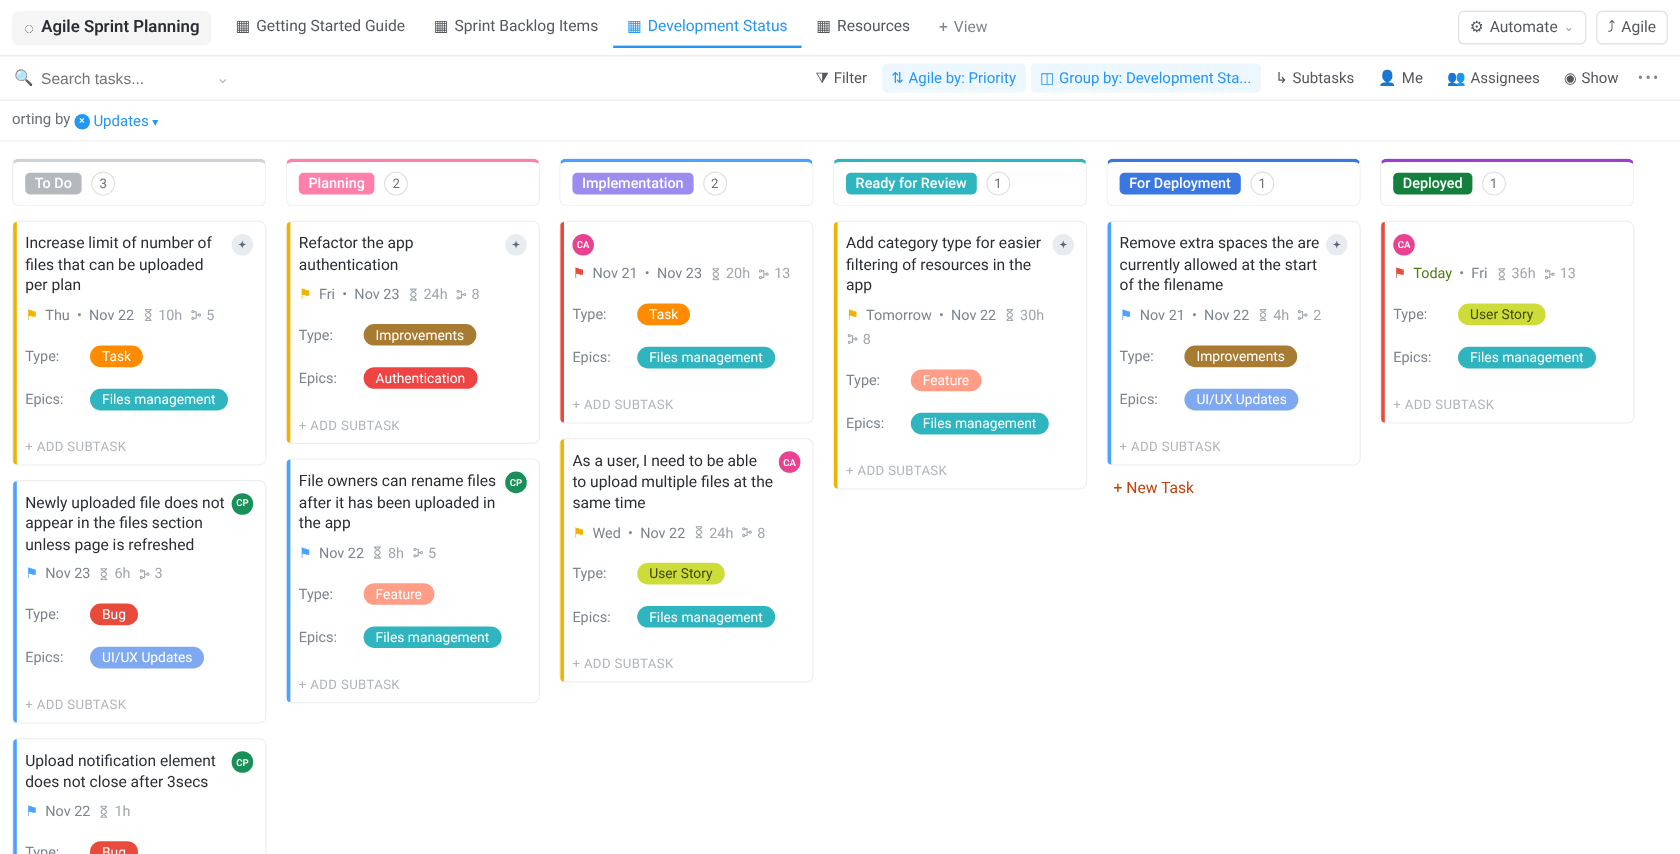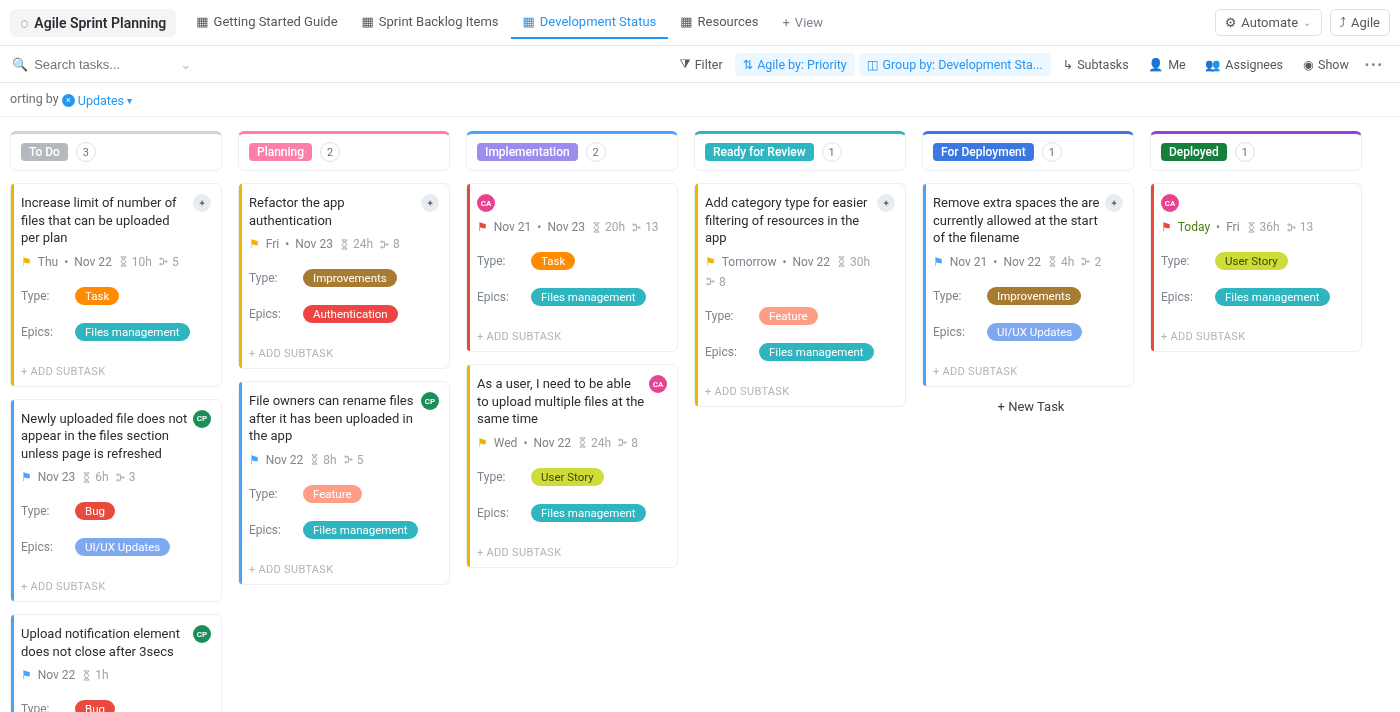--- a/index.html
+++ b/index.html
@@ -45,21 +45,21 @@
 .card .title { font-size: 13px; line-height: 1.35; color: #2a2e34; flex: 1; }
 .avatar { width: 18px; height: 18px; border-radius: 50%; display: inline-flex; align-items: center; justify-content: center; font-size: 8px; font-weight: 600; color: #fff; flex: 0 0 18px; }
 .meta { display: flex; align-items: center; gap: 6px; margin-top: 8px; color: #7c848d; font-size: 12px; flex-wrap: wrap; }
 .flag { font-size: 12px; }
 .hg { display: inline-flex; align-items: center; gap: 3px; color: #a0a6ac; font-size: 12px; }
 .hgi { width: 11px; height: 11px; display: inline-block; }
 .fieldrow { display: flex; align-items: center; margin-top: 18px; font-size: 12px; }
 .fieldrow .lbl { width: 54px; color: #7c848d; }
 .pill { padding: 2px 10px; border-radius: 10px; color: #fff; font-size: 11.5px; }
 .addsub { margin-top: 24px; color: #b0b5ba; font-size: 11px; letter-spacing: .3px; cursor: pointer; }
-.newtask { margin-top: 12px; color: #404040; font-size: 13px; cursor: pointer; padding-left: 6px; text-align: center; }
+.newtask { margin-top: 12px; color: #c2410c; font-size: 13px; cursor: pointer; padding-left: 6px; }
 
 
 .hg svg { stroke: #a0a6ac; }
 </style>
 </head>
 <body>
 
 <div class="topbar">
   <div class="ws">
     <span>◌</span>

